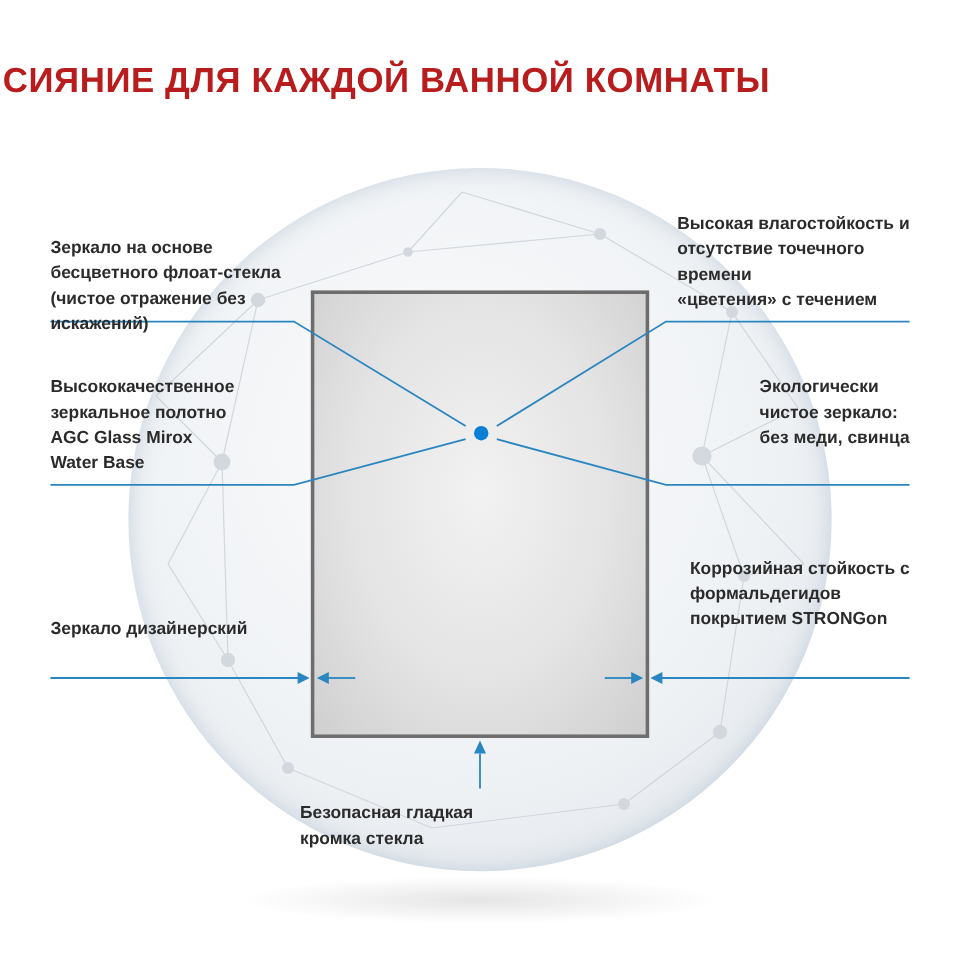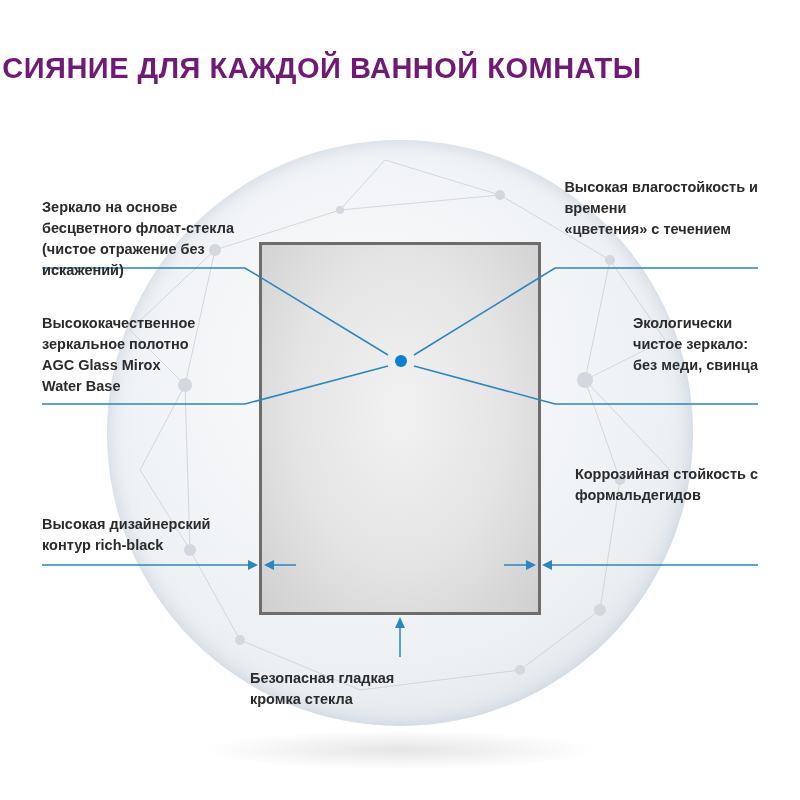--- a/index.html
+++ b/index.html
@@ -5,21 +5,21 @@
     html, body { margin: 0; padding: 0; }
     body {
       width: 800px; height: 800px; position: relative; overflow: hidden;
       background: #ffffff;
       font-family: "Liberation Sans", "DejaVu Sans", sans-serif;
       color: #2b2b2b;
     }
     .title {
       position: absolute; left: 0; top: 52px; width: 644px;
       text-align: center; font-weight: bold; font-size: 29px;
-      letter-spacing: 0.5px; color: #701a75;
+      letter-spacing: 0.5px; color: #b91c1c;
     }
     .sphere-shadow {
       position: absolute; left: 200px; top: 730px; width: 400px; height: 40px;
       border-radius: 50%;
       background: radial-gradient(ellipse at center, rgba(0,0,0,0.10), rgba(0,0,0,0) 70%);
     }
     .sphere {
       position: absolute; left: 107px; top: 140px; width: 586px; height: 586px;
       border-radius: 50%;
       background: radial-gradient(circle at 45% 40%, #fbfcfd 0%, #eef1f4 60%, #dde3e9 92%, #cdd7e0 100%);
@@ -121,43 +121,44 @@
 
 <div class="label left" style="left:42px; top:177px;margin-top:20px;">
   <span>Зеркало на основе</span>
   <span>бесцветного флоат-стекла</span>
   <span>(чистое отражение без</span>
   <span>искажений)</span>
 </div>
 
 <div class="label right" style="right:42px; top:177px;">
   <span>Высокая влагостойкость и</span>
+  <span>отсутствие точечного</span>
   <span>времени</span>
   <span>«цветения» с течением</span>
 </div>
 
 <div class="label left" style="left:42px; top:313px;">
   <span>Высококачественное</span>
   <span>зеркальное полотно</span>
   <span>AGC Glass Mirox</span>
   <span>Water Base</span>
 </div>
 
 <div class="label right" style="right:42px; top:313px;">
   <span>Экологически</span>
   <span>чистое зеркало:</span>
   <span>без меди, свинца</span>
 </div>
 
 <div class="label left" style="left:42px; top:514px;">
-  <span>Высокая дизайнерский</span>
-  <span>контур rich-black</span>
+  <span>Зеркало дизайнерский</span>
 </div>
 
 <div class="label right" style="right:42px; top:464px;">
   <span>Коррозийная стойкость с</span>
   <span>формальдегидов</span>
+  <span>покрытием STRONGon</span>
 </div>
 
 <div class="label center" style="left:250px; width:300px; top:668px;">
   <span>Безопасная гладкая</span>
   <span>кромка стекла</span>
 </div>
 
 </body></html>

